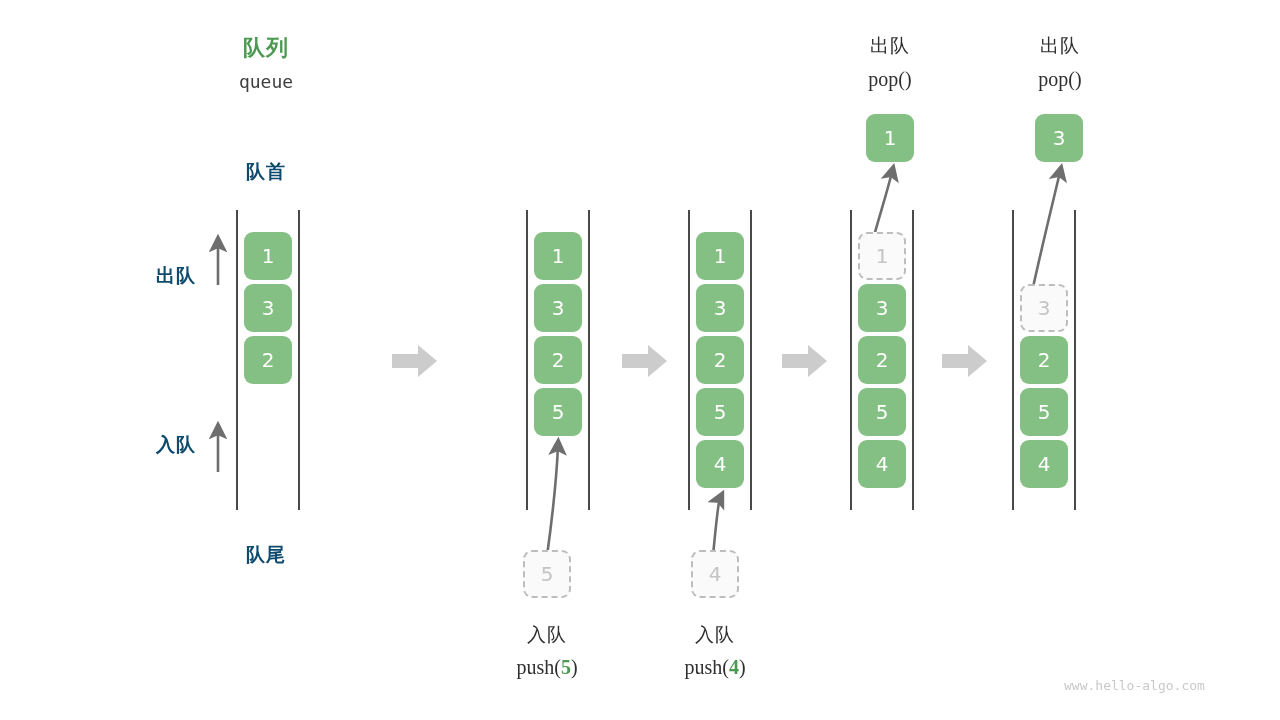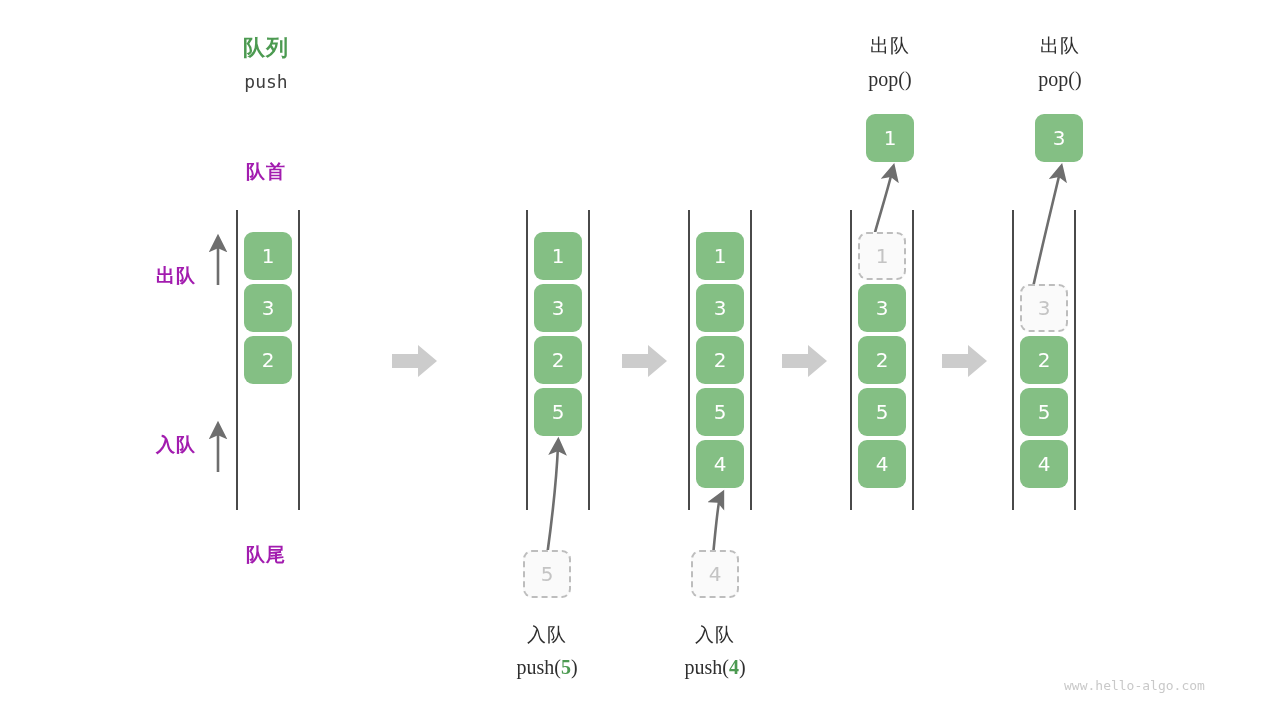--- a/index.html
+++ b/index.html
@@ -36,21 +36,21 @@
     font-family: "DejaVu Sans Mono", "Liberation Mono", monospace;
     font-size: 18px;
     color: #3f3f3f;
     text-align: center;
     white-space: nowrap;
   }
   .label-bold {
     font-family: "DejaVu Sans", "Liberation Sans", sans-serif;
     font-weight: bold;
     font-size: 19px;
-    color: #a21caf;
+    color: #0c4a6e;
     text-align: center;
     white-space: nowrap;
     letter-spacing: 1px;
   }
   .op-cn {
     font-family: "DejaVu Sans", "Liberation Sans", sans-serif;
     font-size: 19px;
     color: #2f2f2f;
     text-align: center;
     white-space: nowrap;
@@ -142,21 +142,21 @@
     <g>
       <path d="M874,236 C880,214 886,196 892,172" fill="none" stroke="#6e6e6e" stroke-width="2.6" marker-end="url(#ah2)"></path>
     </g>
 
     <g>
       <path d="M1032,292 C1042,246 1052,206 1060,172" fill="none" stroke="#6e6e6e" stroke-width="2.6" marker-end="url(#ah2)"></path>
     </g>
   </svg>
 
   <div class="abs title-cn" style="left:196px; top:33px; width:140px;">队列</div>
-  <div class="abs title-code" style="left:196px; top:71px; width:140px;">push</div>
+  <div class="abs title-code" style="left:196px; top:71px; width:140px;">queue</div>
 
   <div class="abs label-bold" style="left:196px; top:159px; width:140px;">队首</div>
   <div class="abs label-bold" style="left:196px; top:542px; width:140px;">队尾</div>
 
   <div class="abs label-bold" style="left:140px; top:263px; width:72px;">出队</div>
   <div class="abs label-bold" style="left:140px; top:432px; width:72px;">入队</div>
 
   <div>
     <div class="abs rail" style="left:236px; top:210px; height:300px;"></div>
     <div class="abs rail" style="left:298px; top:210px; height:300px;"></div>

